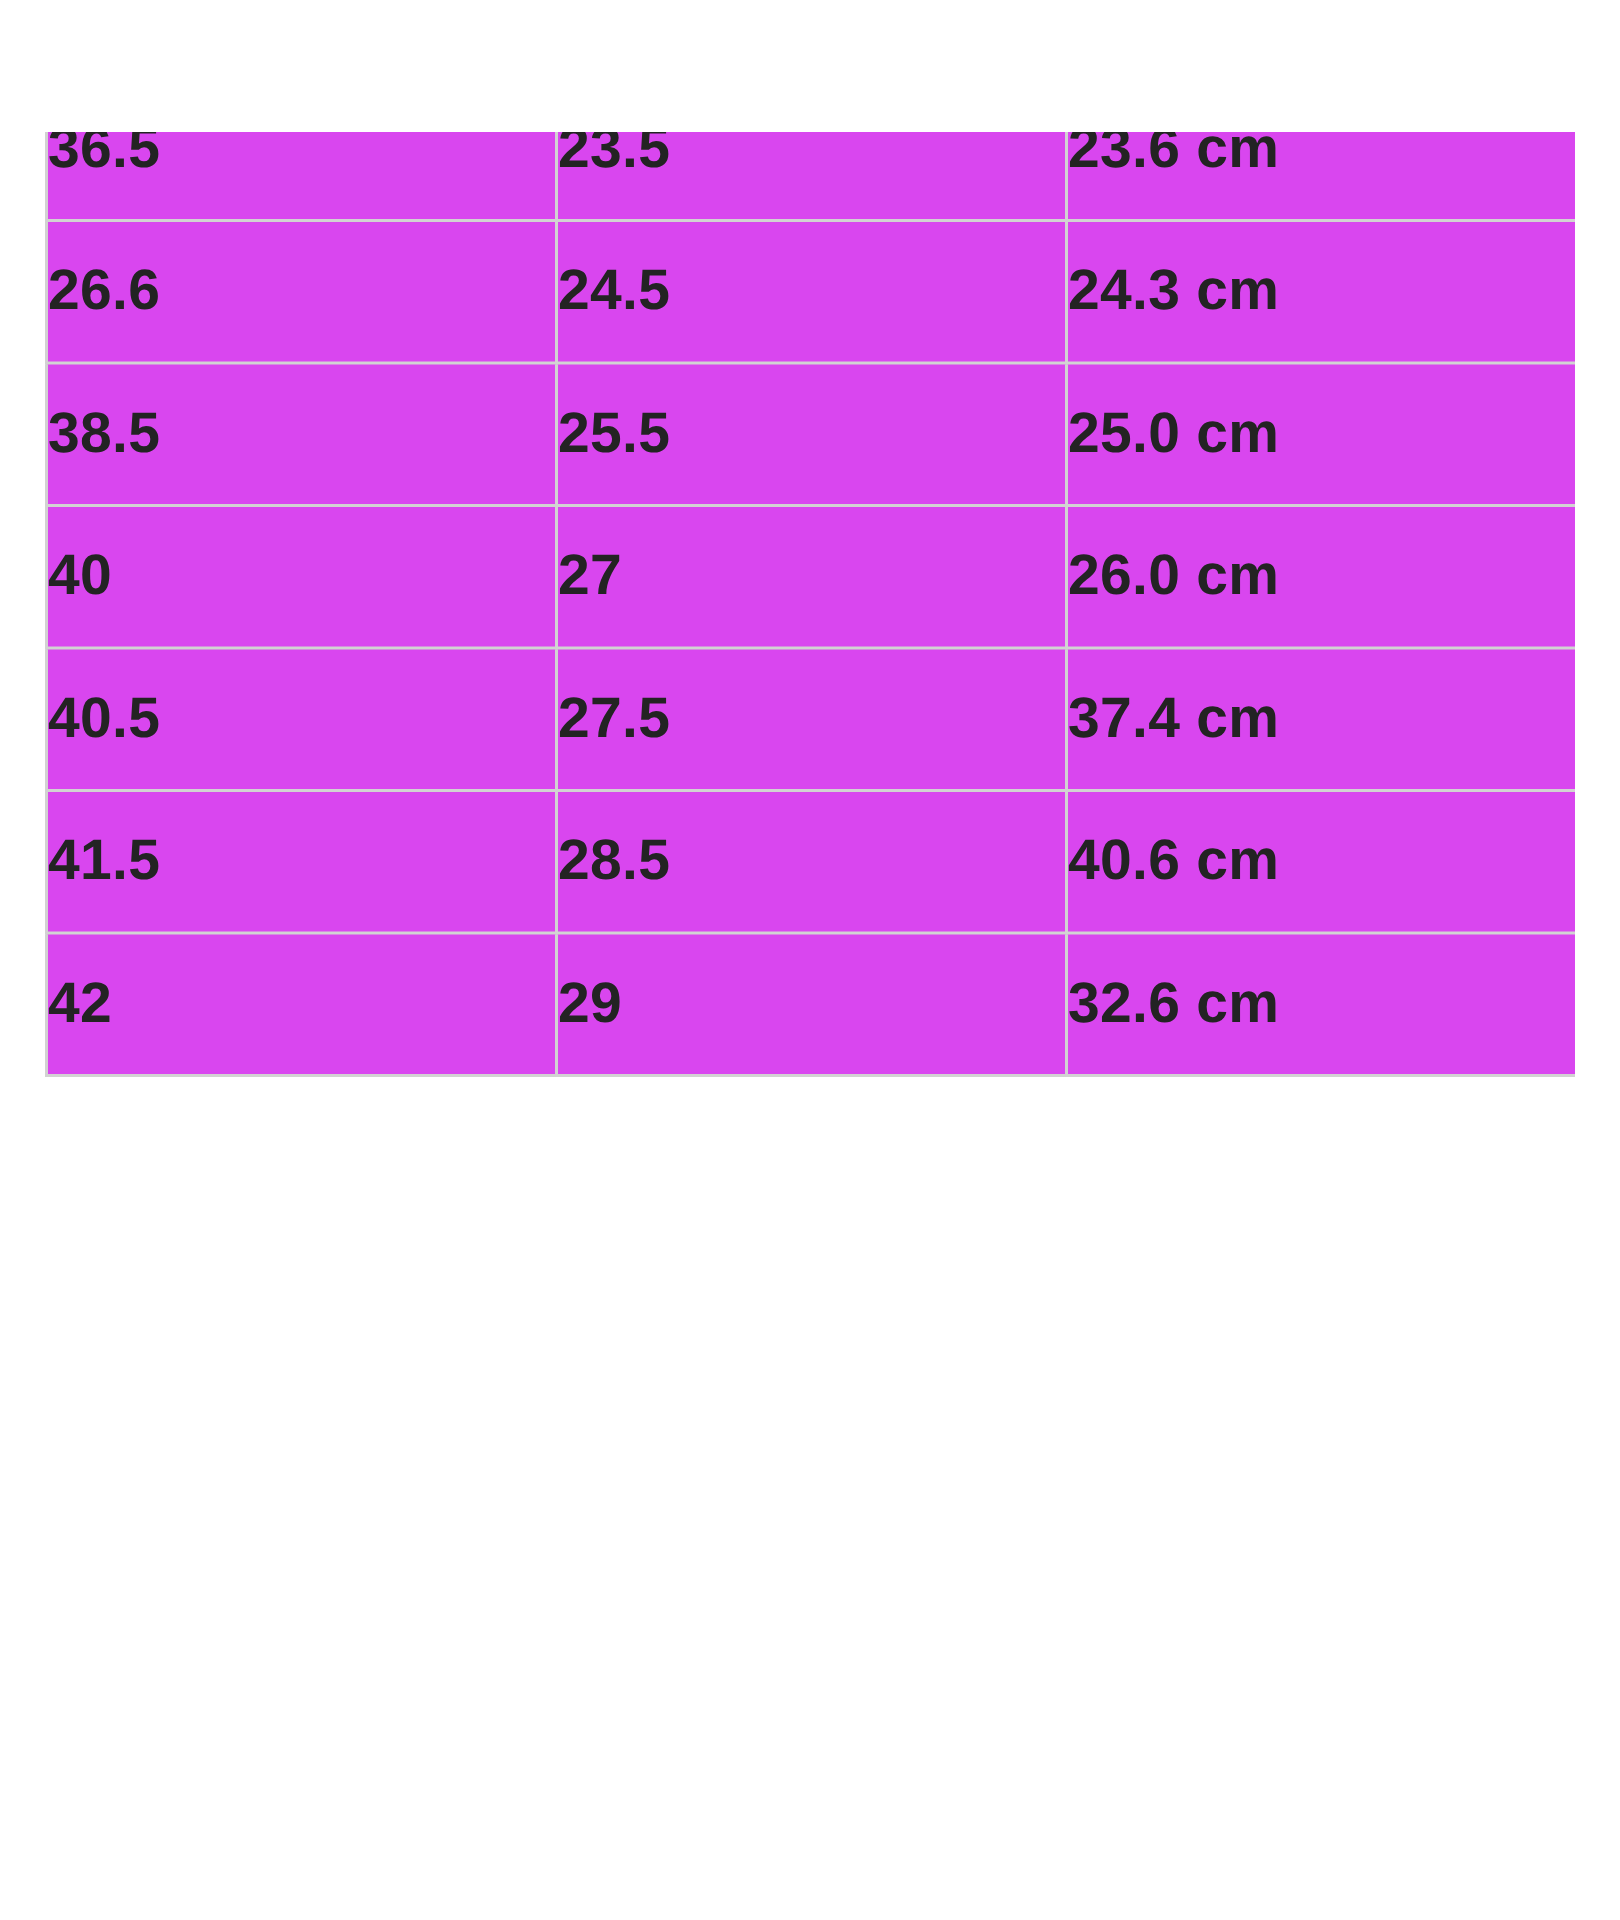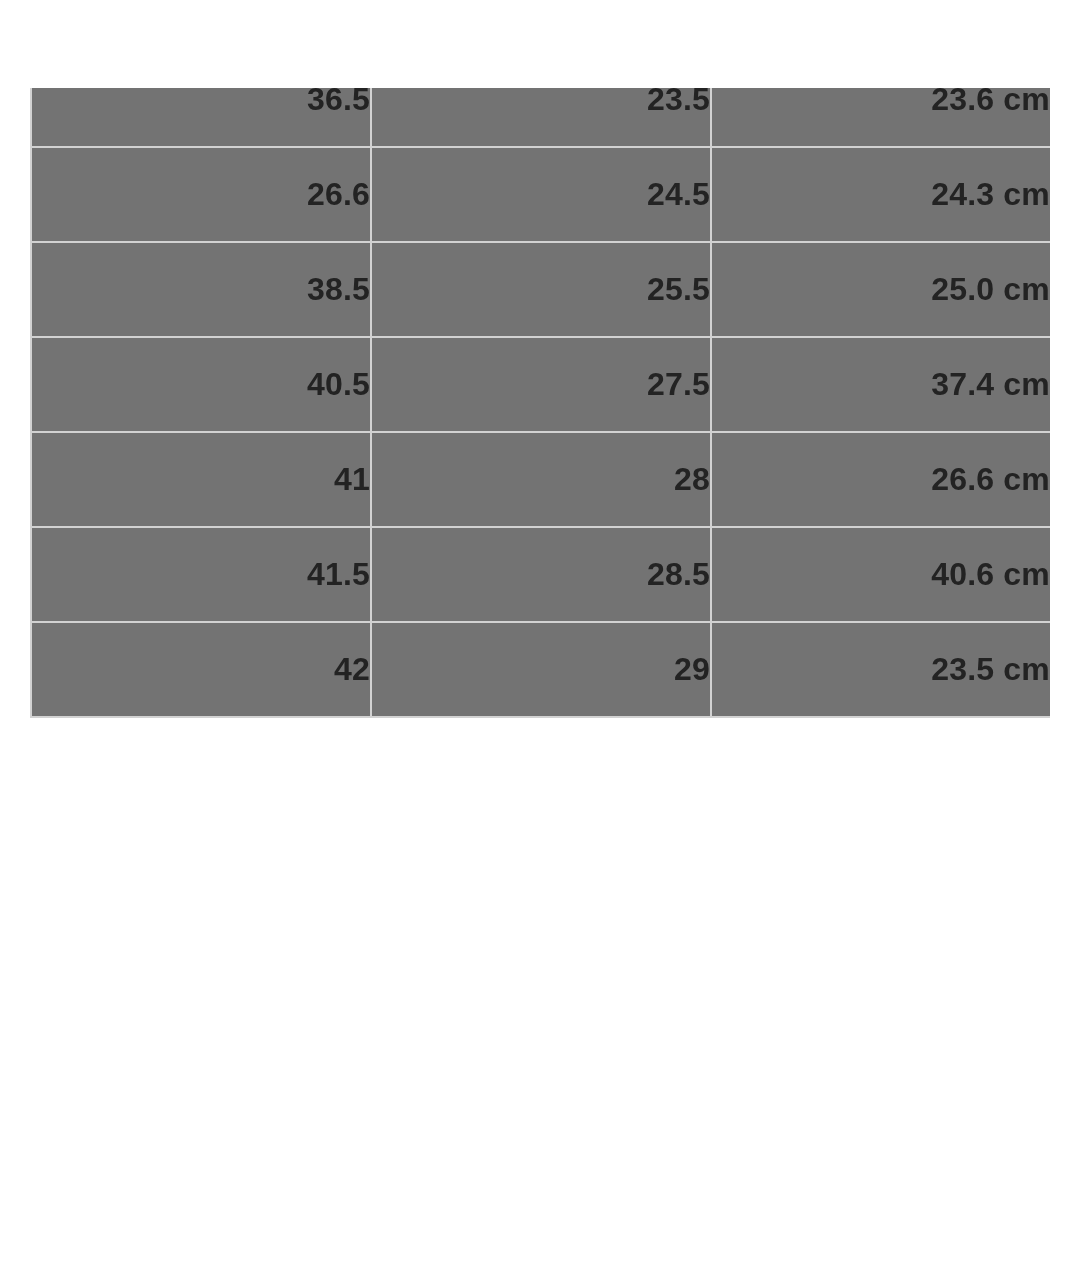--- a/index.html
+++ b/index.html
@@ -39,28 +39,28 @@
     width: 1020px;
     border-collapse: collapse;
     table-layout: fixed;
   }
 
   .size-table td {
     width: 340px;
     height: 95px;
     box-sizing: border-box;
     border: 2px solid #d2d2d2;
-    text-align: right;
+    text-align: left;
     vertical-align: middle;
-    font-size: 32px;
+    font-size: 38px;
     font-weight: bold;
     color: #232323;
     letter-spacing: 0.2px;
     padding: 0;
-    background: #737373;
+    background: #d946ef;
   }
 
   
   .size-table tr:first-child td {
     border-top-color: #d2d2d2;
   }
 </style>
 </head>
 <body>
 
@@ -77,35 +77,35 @@
             <td>26.6</td>
             <td>24.5</td>
             <td>24.3 cm</td>
           </tr>
           <tr>
             <td>38.5</td>
             <td>25.5</td>
             <td>25.0 cm</td>
           </tr>
           <tr>
+            <td>40</td>
+            <td>27</td>
+            <td>26.0 cm</td>
+          </tr>
+          <tr>
             <td>40.5</td>
             <td>27.5</td>
             <td>37.4 cm</td>
-          </tr>
-          <tr>
-            <td>41</td>
-            <td>28</td>
-            <td>26.6 cm</td>
           </tr>
           <tr>
             <td>41.5</td>
             <td>28.5</td>
             <td>40.6 cm</td>
           </tr>
           <tr>
             <td>42</td>
             <td>29</td>
-            <td>23.5 cm</td>
+            <td>32.6 cm</td>
           </tr>
         </tbody>
     </table>
   </div>
 </div>
 
 </body></html>

